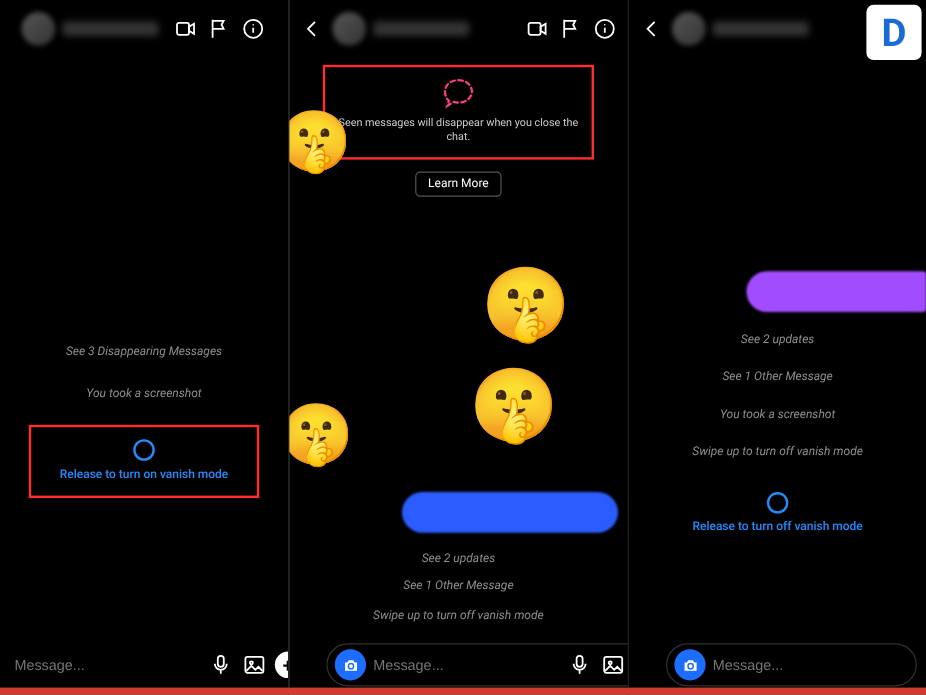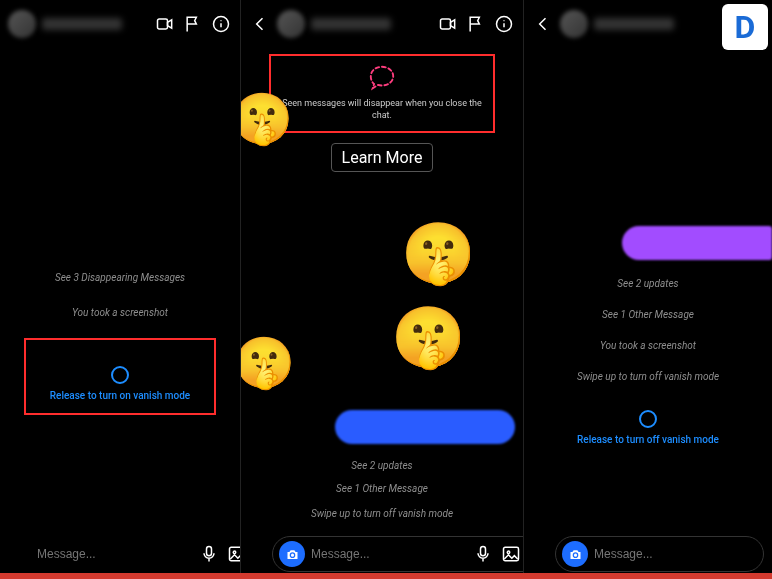--- a/index.html
+++ b/index.html
@@ -17,21 +17,21 @@
     height: 100%;
   }
   .panel {
     position: relative;
     height: 100%;
     background: #000;
     display: flex;
     flex-direction: column;
     overflow: hidden;
   }
-  .panel:nth-child(1){ width: 241px; border-right: 1px solid #222;}
+  .panel:nth-child(1){ width: 241px; border-right: 1px solid #222; align-items: center;}
   .panel:nth-child(2){ width: 283px; border-right: 1px solid #222;}
   .panel:nth-child(3){ flex: 1; }
 
   
   .hdr {
     height: 48px;
     display: flex;
     align-items: center;
     padding: 0 8px;
     gap: 6px;
@@ -61,21 +61,21 @@
     padding: 10px 0;
     color: #aaa;
     font-size: 10px;
     overflow: hidden;
   }
 
   .sys-text { color:#8e8e8e; font-size:10px; text-align:center; margin:6px 0;font-style:italic; }
 
   .redbox {
     border: 2px solid #ff2d2d;
-    padding: 26px 24px 12px;
+    padding: 10px 24px 12px;
     text-align: center;
     margin-top: 14px;
   }
   .blue-ring {
     width: 18px; height:18px;
     border: 2px solid #1d8dff;
     border-radius: 50%;
     margin: 0 auto 6px;
   }
   .action-blue {
@@ -100,21 +100,21 @@
   }
   .dashed-bubble svg { width:100%; height:100%; }
   .notice-title { font-size:12px; font-weight:600; margin-bottom:4px;}
   .notice-sub { font-size:9px; color:#ccc; line-height:1.3; padding:0 4px;}
   .learn-pill {
     display:inline-block;
     border:1px solid #555;
     border-radius:4px;
     padding:4px 10px;
     color:#fff;
-    font-size:16px;
+    font-size:10px;
     margin-top:10px;
     cursor:pointer;
   }
 
   .msg-bubble {
     border-radius: 22px;
     height: 34px;
     filter: blur(1px);
   }
   .msg-blue { background:#2a5cff; width: 180px; align-self:flex-end; margin-right:8px; margin-top:20px;}

